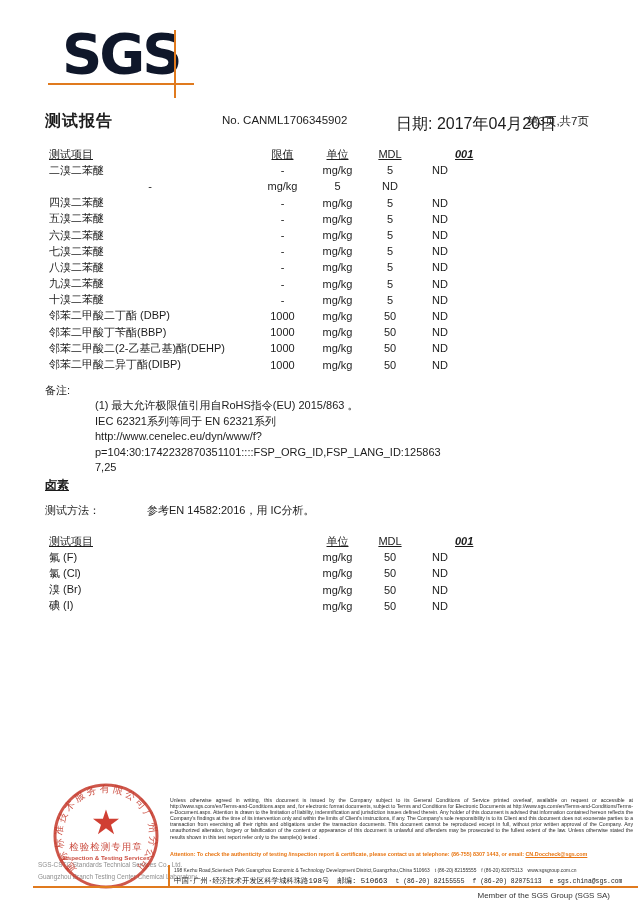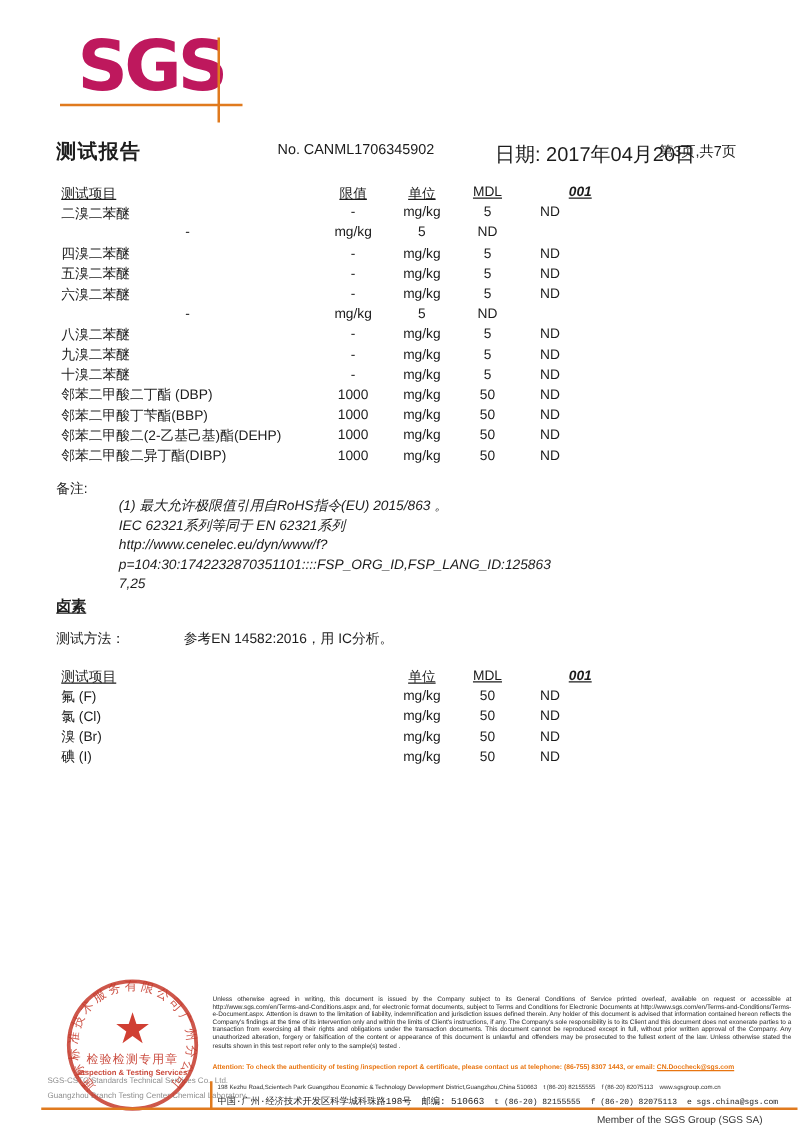--- a/index.html
+++ b/index.html
@@ -4,21 +4,21 @@
 <style>
   * { margin:0; padding:0; box-sizing:border-box; }
   html,body { background:#ffffff; }
   .page {
     position:relative; width:640px; height:909px; background:#ffffff;
     font-family:"Liberation Sans","DejaVu Sans",sans-serif; color:#1c1c1c; overflow:hidden;
   }
   
   .logo-text {
     position:absolute; left:62px; top:26px; font-family:"DejaVu Sans",sans-serif;
-    font-weight:bold; font-size:56px; line-height:56px; color:#be185d; letter-spacing:-3px;
+    font-weight:bold; font-size:56px; line-height:56px; color:#0f172a; letter-spacing:-3px;
   }
   .logo-hline { position:absolute; left:48px; top:83px; width:146px; height:2px; background:#e07a1e; }
   .logo-vline { position:absolute; left:174px; top:30px; width:2px; height:68px; background:#e07a1e; }
   
   .rpt-title { position:absolute; left:45px; top:111px; font-size:16px; font-weight:bold; letter-spacing:1px; }
   .rpt-no    { position:absolute; left:222px; top:114px; font-size:11.5px; }
   .rpt-date  { position:absolute; left:396px; top:114px; font-size:16px; }
   .rpt-page  { position:absolute; left:527px; top:114px; font-size:11.5px; }
   
   .tbl { position:absolute; left:45px; width:420px; font-size:11px; }
@@ -26,21 +26,21 @@
   .t2 { top:533px; }
   .trow { display:grid; height:16.2px; align-items:center; }
   .t1 .trow { grid-template-columns:210px 55px 55px 50px 50px; }
   .t2 .trow { grid-template-columns:265px 55px 50px 50px; }
   .cell-c { text-align:center; }
   .cell-item { text-align:left; padding-left:4px; }
   .hdr span { text-decoration:underline; }
   .hdr .res-hdr { font-style:italic; font-weight:600;margin-left:40px; }
   
   .notes-label { position:absolute; left:45px; top:383px; font-size:11px; }
-  .notes-lines { position:absolute; left:95px; top:398px; width:490px; font-size:11px; line-height:15.6px;font-style:italic; }
+  .notes-lines { position:absolute; left:95px; top:398px; width:490px; font-size:11px; line-height:15.6px; }
   
   .halogen-title { position:absolute; left:45px; top:477px; font-size:12px; font-weight:bold; text-decoration:underline; }
   .method-label  { position:absolute; left:45px;  top:503px; font-size:11px; }
   .method-value  { position:absolute; left:123px; top:503px; font-size:11px;margin-left:24px; }
   
   .company-gray { position:absolute; left:38px; width:165px; font-size:6.4px; line-height:9px; color:#8f8f8f; }
   .stamp-svg { position:absolute; left:50px; top:780px; }
   
   .legal {
     position:absolute; left:170px; top:797px; width:463px;
@@ -118,20 +118,21 @@
 
         <div class="trow">
           <div class="cell-item">六溴二苯醚</div>
           <div class="cell-c">-</div>
           <div class="cell-c">mg/kg</div>
           <div class="cell-c">5</div>
           <div class="cell-c">ND</div>
         </div>
 
         <div class="trow">
+          <div class="cell-item">七溴二苯醚</div>
           <div class="cell-c">-</div>
           <div class="cell-c">mg/kg</div>
           <div class="cell-c">5</div>
           <div class="cell-c">ND</div>
         </div>
 
         <div class="trow">
           <div class="cell-item">八溴二苯醚</div>
           <div class="cell-c">-</div>
           <div class="cell-c">mg/kg</div>

